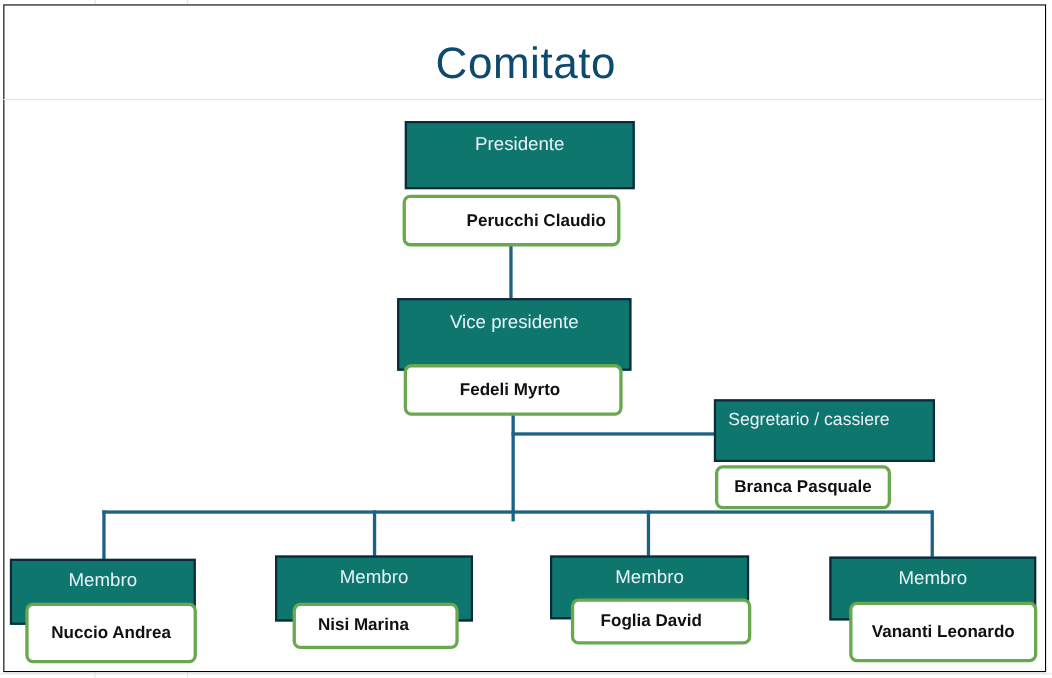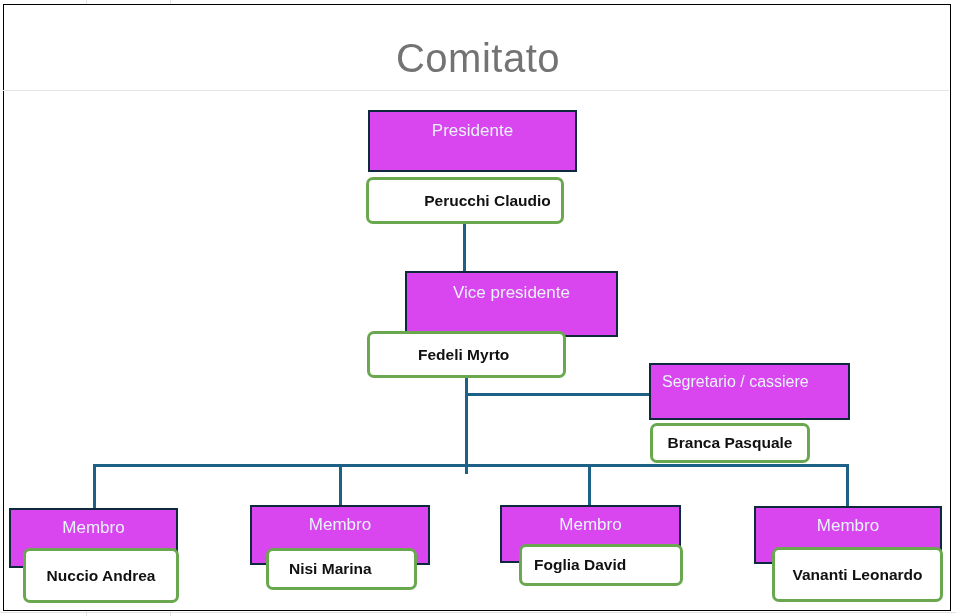--- a/index.html
+++ b/index.html
@@ -10,24 +10,24 @@
   }
   .gridline-h { position: absolute; left: 0; width: 956px; height: 1px; background: #e2e2e2; }
   .gridline-v { position: absolute; top: 0; height: 616px; width: 1px; background: #e2e2e2; }
   .frame {
     position: absolute; left: 3px; top: 4px; width: 946px; height: 605px;
     border: 1.5px solid #000; background: #fff;
   }
   .inner-gridline { position: absolute; left: 3px; top: 90px; width: 946px; height: 1px; background: #e6e6e6; }
   .title {
     position: absolute; left: 0; width: 956px; top: 36px; text-align: center;
-    font-size: 40px; color: #737373; letter-spacing: 0.5px;
+    font-size: 40px; color: #0c4a6e; letter-spacing: 0.5px;
   }
   .role {
-    position: absolute; background: #d946ef; border: 2.5px solid #0d2a3d;
+    position: absolute; background: #0f766e; border: 2.5px solid #0d2a3d;
     color: #e9f3fa; font-size: 17px; box-sizing: border-box;
   }
   .role span { position: absolute; left: 0; right: 0; text-align: center; }
   .name {
     position: absolute; background: #fff; border: 3px solid #6aa84f; border-radius: 7px;
     box-sizing: border-box; color: #111; font-weight: bold; font-size: 15.5px;
     display: flex; align-items: center; justify-content: center;
   }
   .line { position: absolute; background: #1d6187; }
 </style>
@@ -50,21 +50,21 @@
 <div class="line" style="left:93px; top:464px; width:3px; height:46px;"></div>
 <div class="line" style="left:339px; top:464px; width:3px; height:43px;"></div>
 <div class="line" style="left:588px; top:464px; width:3px; height:43px;"></div>
 <div class="line" style="left:846px; top:464px; width:3px; height:44px;"></div>
 
 <div class="role" style="left:368px; top:110px; width:209px; height:62px;">
   <span style="top:9px">Presidente</span>
 </div>
 <div class="name" style="left:366px; top:177px; width:198px; height:47px;padding-left:45px;">Perucchi Claudio</div>
 
-<div class="role" style="left:361px; top:271px; width:213px; height:66px;margin-left:44px;">
+<div class="role" style="left:361px; top:271px; width:213px; height:66px;">
   <span style="top:10px">Vice presidente</span>
 </div>
 <div class="name" style="left:367px; top:331px; width:199px; height:47px; justify-content:flex-start; padding-left:48px;">Fedeli Myrto</div>
 
 <div class="role" style="left:649px; top:363px; width:201px; height:57px; font-size:16px;">
   <span style="top:8px; text-align:left; left:11px;">Segretario / cassiere</span>
 </div>
 <div class="name" style="left:650px; top:423px; width:160px; height:40px;">Branca Pasquale</div>
 
 <div class="role" style="left:9px; top:508px; width:169px; height:60px;">
@@ -73,18 +73,18 @@
 <div class="name" style="left:23px; top:548px; width:156px; height:55px;">Nuccio Andrea</div>
 
 <div class="role" style="left:250px; top:505px; width:180px; height:60px;">
   <span style="top:8px">Membro</span>
 </div>
 <div class="name" style="left:266px; top:548px; width:151px; height:42px; justify-content:flex-start; padding-left:20px;">Nisi Marina</div>
 
 <div class="role" style="left:500px; top:505px; width:181px; height:58px;">
   <span style="top:8px">Membro</span>
 </div>
-<div class="name" style="left:519px; top:544px; width:164px; height:42px; justify-content:flex-start; padding-left:12px;">Foglia David</div>
+<div class="name" style="left:519px; top:544px; width:164px; height:42px; justify-content:flex-start; padding-left:24px;">Foglia David</div>
 
 <div class="role" style="left:754px; top:506px; width:188px; height:58px;">
   <span style="top:8px">Membro</span>
 </div>
 <div class="name" style="left:772px; top:547px; width:171px; height:55px;">Vananti Leonardo</div>
 
 </body></html>

